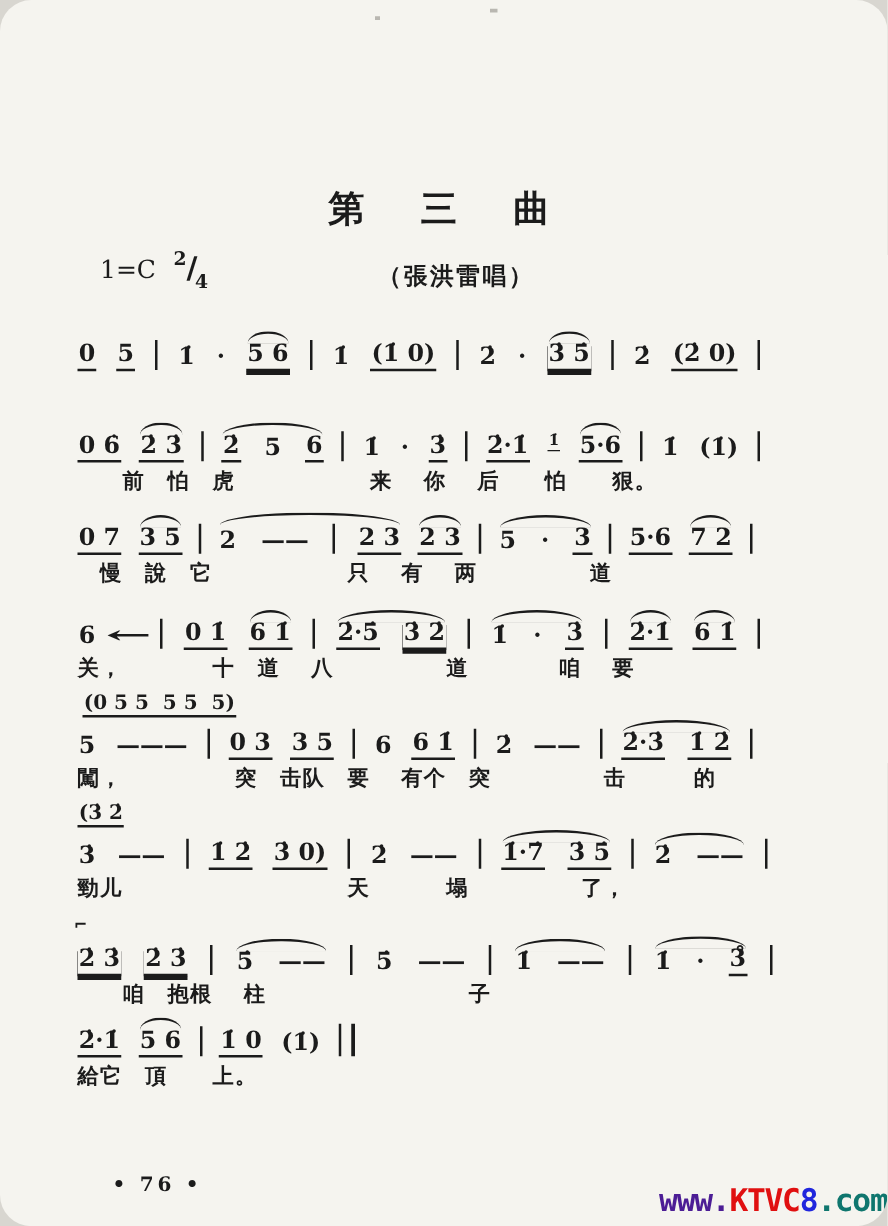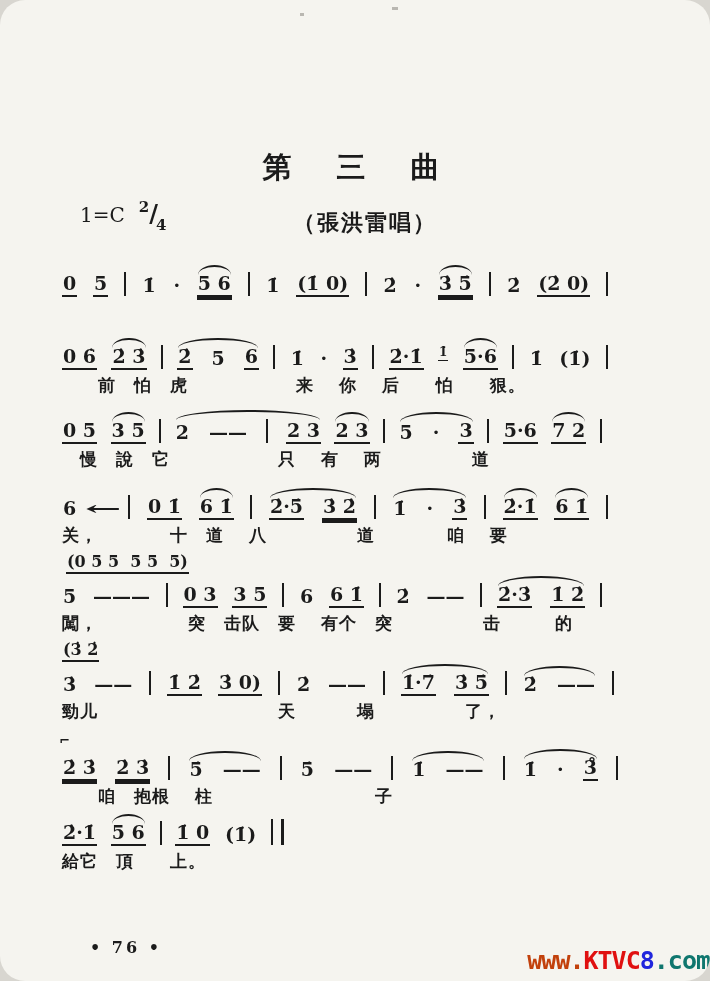--- a/index.html
+++ b/index.html
@@ -8,21 +8,21 @@
   .speck{position:absolute;background:#b9b7b1;}
   
   #title{position:absolute;top:148px;left:0;right:0;text-align:center;
          font-weight:bold;font-size:29px;letter-spacing:8px;}
   #keysig{position:absolute;top:198px;left:80px;font-size:20px;font-weight:500;}
   .meter{display:inline-block;margin-left:14px;font-weight:bold;}
   .meter sup{font-size:15px;vertical-align:10px;}
   .meter .slash{font-size:24px;letter-spacing:-2px;}
   .meter sub{font-size:15px;vertical-align:-8px;}
   #singer{position:absolute;top:208px;left:0;right:0;text-align:center;
-          font-weight:bold;font-size:22px;letter-spacing:2px;padding-left:20px;}
+          font-weight:bold;font-size:19px;letter-spacing:2px;padding-left:20px;}
   
   #score{position:absolute;inset:0;}
   .sys{position:absolute;left:62px;}
   .sys:nth-of-type(1){top:263px;width:546px;}
   .sys:nth-of-type(2){top:336px;width:546px;}
   .sys:nth-of-type(3){top:410px;width:540px;}
   .sys:nth-of-type(4){top:486px;width:546px;}
   .sys:nth-of-type(5){top:552px;width:540px;}
   .sys:nth-of-type(6){top:640px;width:552px;}
   .sys:nth-of-type(7){top:733px;width:556px;}
@@ -110,21 +110,21 @@
           <span class="tok u1 arc">5·6</span>
           <span class="bar"></span>
           <span class="tok">1̇</span>
           <span class="tok">(1̇)</span>
           <span class="bar"></span>
         </div>
         <div class="lyr">　　前　怕　虎　　　　　　来　 你　 后　　怕　　狠。</div>
       </div>
       <div class="sys">
         <div class="notes">
-          <span class="tok u1">0 5</span>
+          <span class="tok u1">0 7</span>
           <span class="tok u1 arc">3 5</span>
           <span class="bar"></span>
           <span class="grp arc">
             <span class="tok">2</span>
             <span class="tok">——</span>
             <span class="bar"></span>
             <span class="tok u1">2 3</span>
           </span>
           <span class="tok u1 arc">2 3</span>
           <span class="bar"></span>
@@ -254,14 +254,14 @@
           <span class="bar"></span>
           <span class="tok u1">1̇ 0</span>
           <span class="tok">(1̇)</span>
           <span class="bar final"></span>
         </div>
         <div class="lyr">給它　頂　　上。</div>
       </div>
     </div>
 
   <div id="pagenum">• 76 •</div>
-  <div id="watermark"><span style="color: #c2410c;">www.</span><span style="color: rgb(224, 16, 16);">KTVC</span><span style="color: rgb(32, 38, 221);">8</span><span style="color: #0f766e; text-align: right;">.com</span></div>
+  <div id="watermark"><span style="color: #4c1d95;">www.</span><span style="color: rgb(224, 16, 16);">KTVC</span><span style="color: rgb(32, 38, 221);">8</span><span style="color: #0f766e; text-align: right;">.com</span></div>
 </div>
 
 </body></html>

